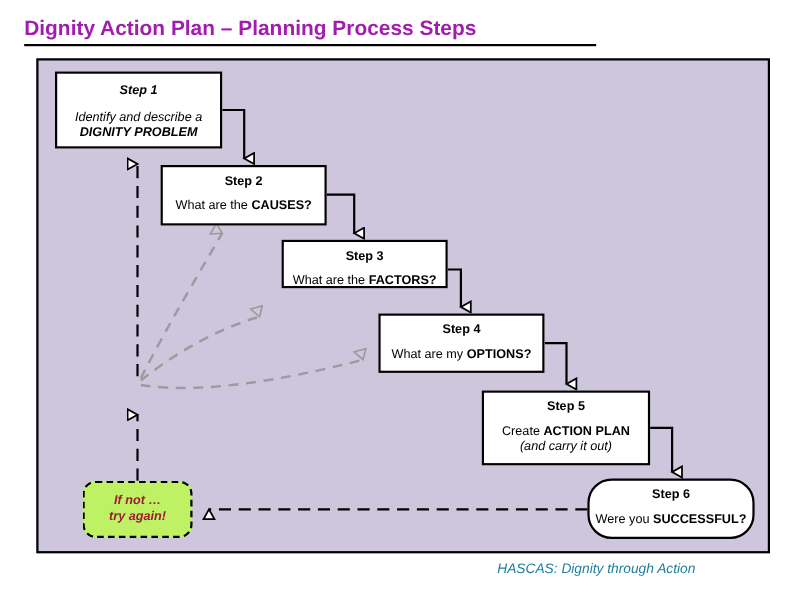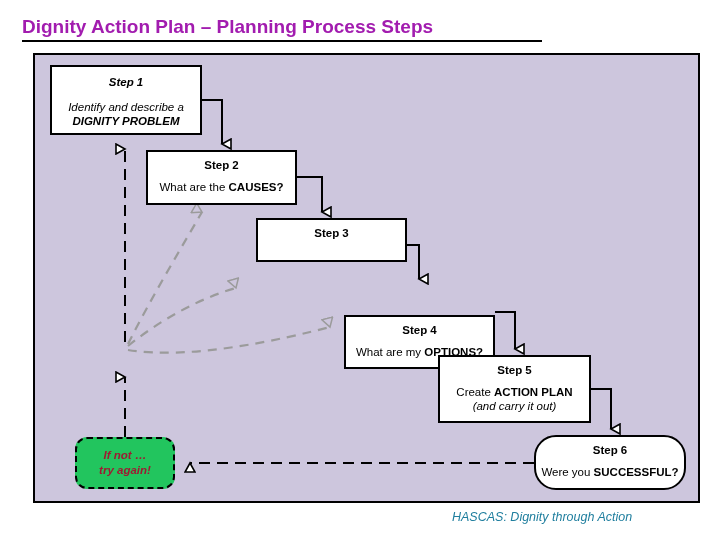--- a/index.html
+++ b/index.html
@@ -70,21 +70,21 @@
     line-height: 1.1;
   }
   .node-body {
     font-size: 11.5px;
     line-height: 1.25;
   }
   .node-body b { font-weight: bold; }
   .node-body i { font-style: italic; }
   .retrybox {
     position: absolute;
-    background: #22c55e;
+    background: #bef264;
     border: 2px dashed #000000;
     border-radius: 12px;
     box-sizing: border-box;
     text-align: center;
     color: #9e1b32;
     font-weight: bold;
     font-style: italic;
     font-size: 11.5px;
     line-height: 1.3;
     display: flex;
@@ -98,21 +98,21 @@
     top: 510px;
     font-size: 12.5px;
     font-weight: normal;
     font-style: italic;
     color: #1f7e9e;
     white-space: nowrap;
   }
   .n1 { left: 50px;  top: 65px;  width: 152px; height: 70px; }
   .n2 { left: 146px; top: 150px; width: 151px; height: 55px; }
   .n3 { left: 256px; top: 218px; width: 151px; height: 44px; }
-  .n4 { left: 344px; top: 285px; width: 151px; height: 54px; margin-top: 30px; }
+  .n4 { left: 344px; top: 285px; width: 151px; height: 54px; }
   .n5 { left: 438px; top: 355px; width: 153px; height: 68px; }
   .n6 { left: 534px; top: 435px; width: 152px; height: 55px; border-radius: 22px; }
   .nretry { left: 75px; top: 437px; width: 100px; height: 52px; }
   .pad1 { padding-top: 9px; font-style: italic; }
   .pad-s { padding-top: 7px; }
   .gap1 { height: 11px; }
   .gap-s { height: 8px; }
 </style>
 </head>
 <body>
@@ -189,20 +189,23 @@
     <div class="node-title">Step 2</div>
     <div class="gap-s"></div>
     <div class="node-body">
       <span>What are the </span><b>CAUSES?</b>
     </div>
   </div>
 
   <div class="nodebox n3 pad-s">
     <div class="node-title">Step 3</div>
     <div class="gap-s"></div>
+    <div class="node-body">
+      <span>What are the </span><b>FACTORS?</b>
+    </div>
   </div>
 
   <div class="nodebox n4 pad-s">
     <div class="node-title">Step 4</div>
     <div class="gap-s"></div>
     <div class="node-body">
       <span>What are my </span><b>OPTIONS?</b>
     </div>
   </div>
 

